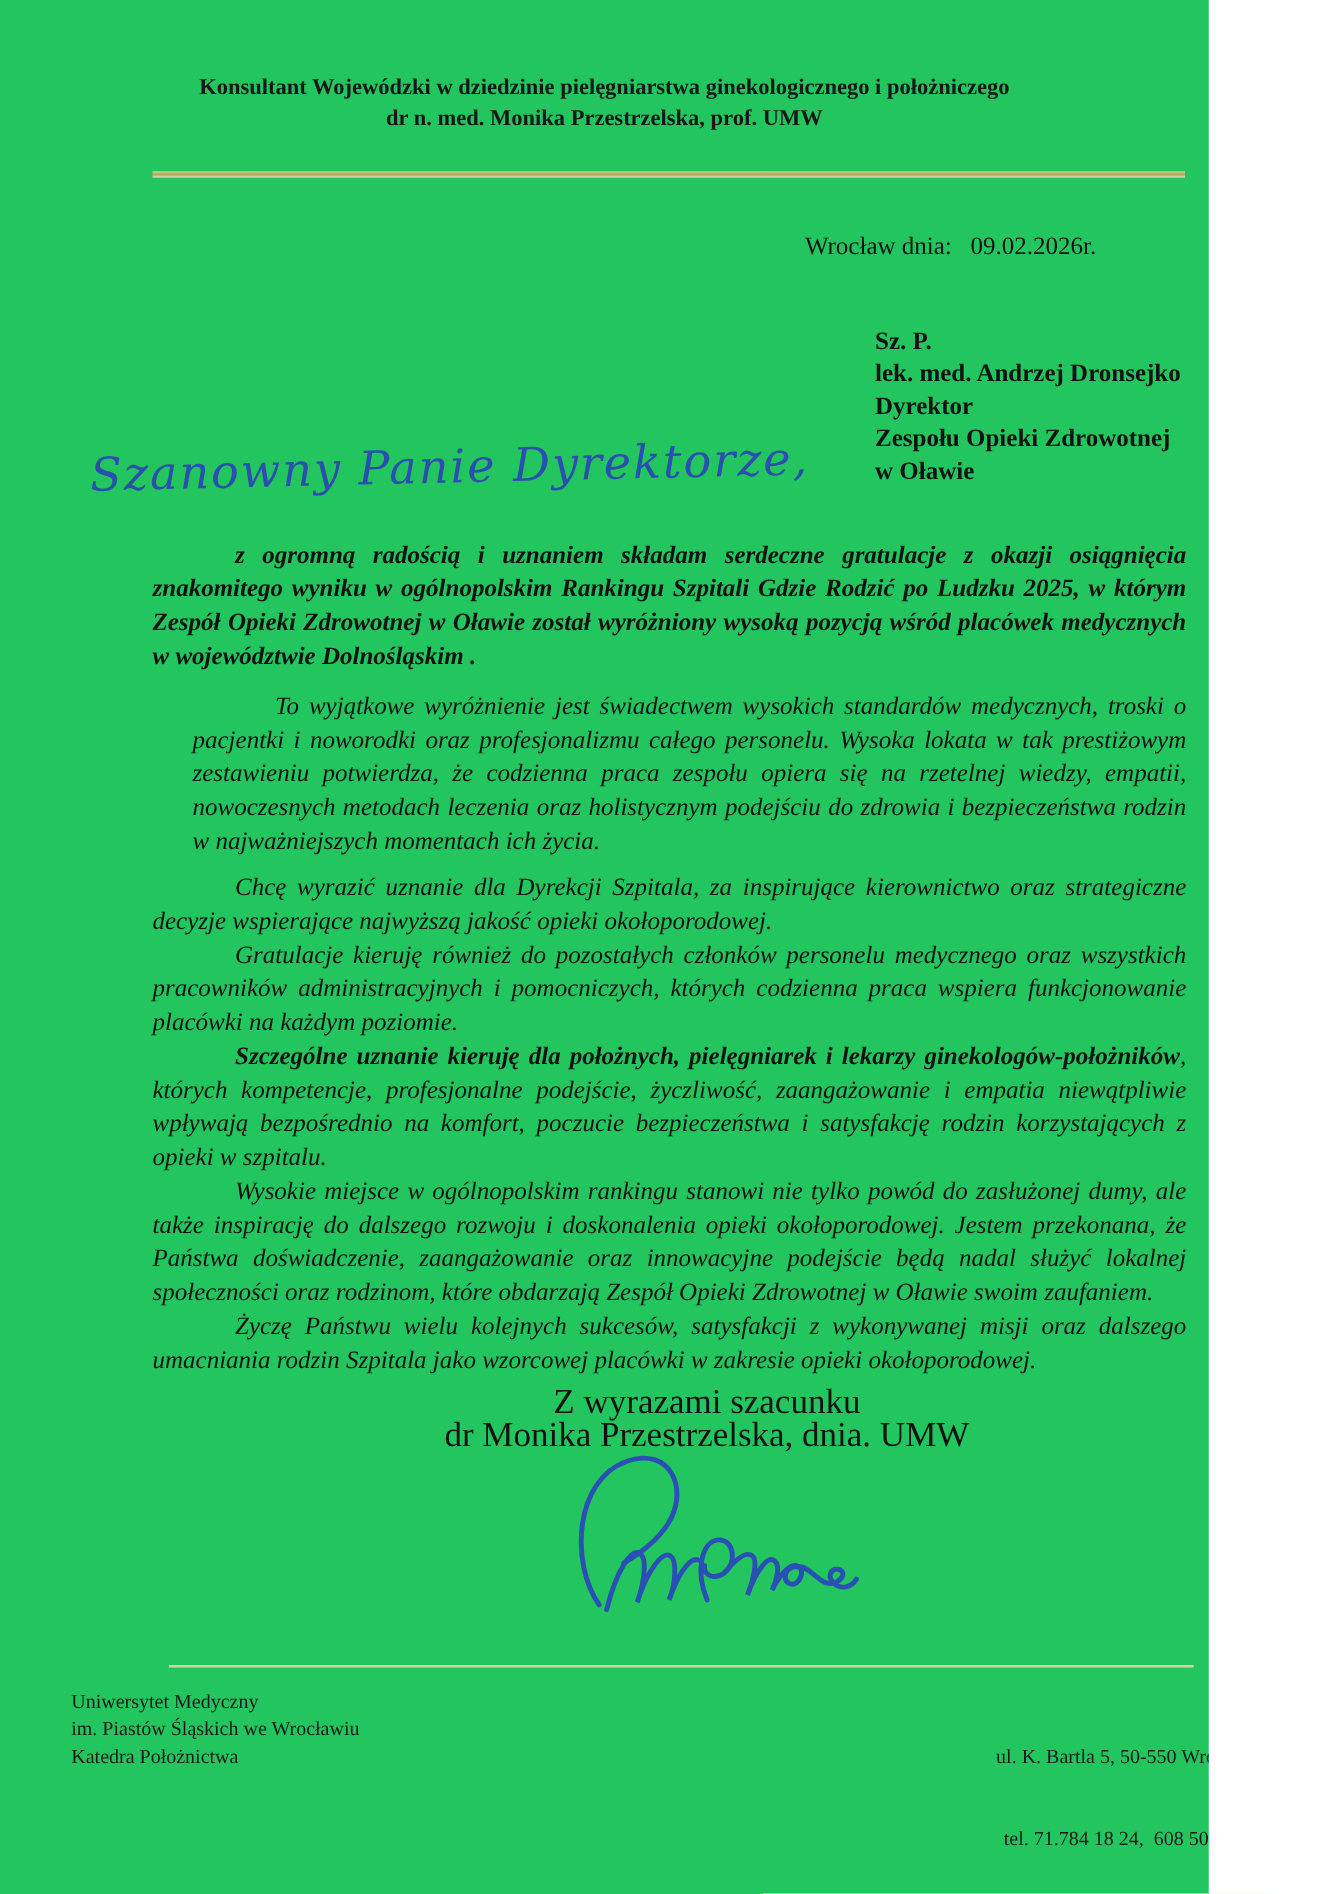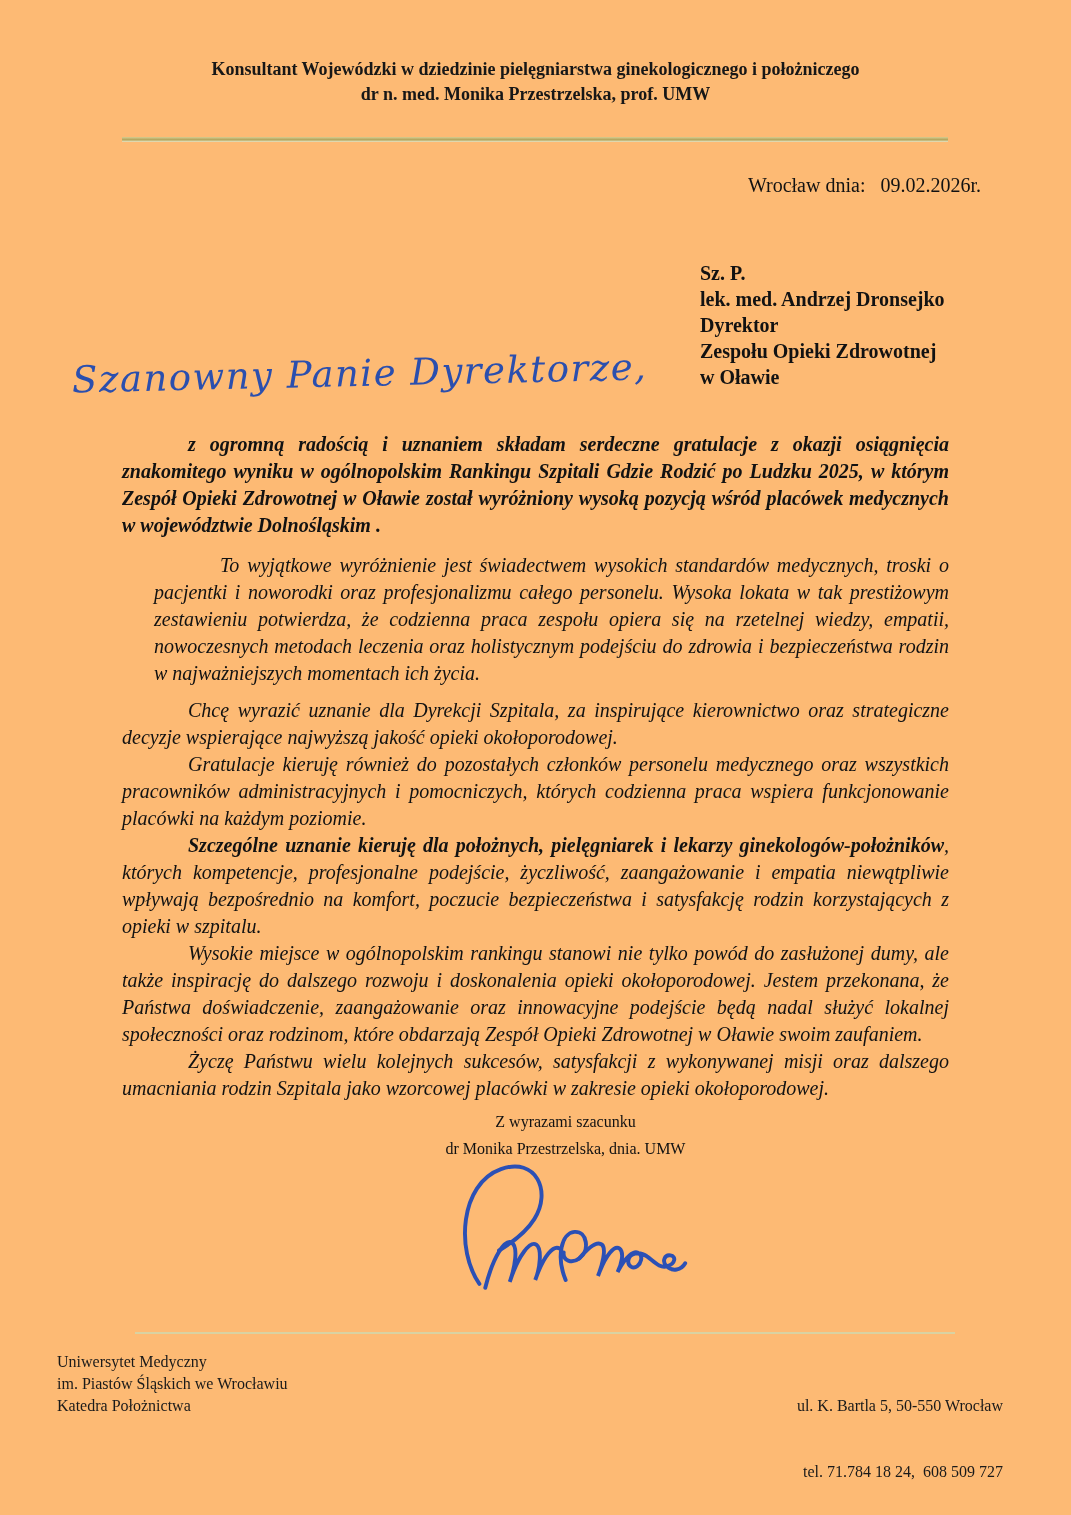--- a/index.html
+++ b/index.html
@@ -1,44 +1,44 @@
 <!DOCTYPE html>
 <html lang="pl"><head>
 <meta charset="utf-8">
 <style>
   html,body{margin:0;padding:0;background:#fff;}
   .page{
-    position:relative;width:1071px;height:1515px;background:#fdba74;
+    position:relative;width:967px;height:1515px;background:#22c55e;
     font-family:"Liberation Serif",serif;color:#121212;overflow:hidden;
   }
   
   .header{position:absolute;top:57px;left:0;width:100%;text-align:center;
     font-weight:bold;font-size:18px;line-height:25px;color:#171717;}
   .gold-rule{position:absolute;top:137px;left:122px;width:826px;height:5px;
     background:linear-gradient(to bottom,#d8cd90,#b2a45b 55%,#ebe6c6);}
   
-  .date{position:absolute;top:174px;right:90px;font-size:20px;white-space:pre;}
+  .date{position:absolute;top:186px;right:90px;font-size:20px;white-space:pre;}
   
   .recipient{position:absolute;top:260px;left:700px;font-weight:bold;
     font-size:20px;line-height:26px;}
   
   .salutation{position:absolute;top:352px;left:72px;
     font-family:"DejaVu Serif",serif;font-style:italic;
     font-size:37px;color:#2b4fae;letter-spacing:1.5px;white-space:nowrap;
     transform:rotate(-1.3deg);}
   
   .body-block{position:absolute;top:431px;left:122px;width:827px;
     font-size:20px;line-height:27px;text-align:justify;font-style:italic;}
   .body-block p{margin:0;text-indent:66px;}
   .body-block p.p1{font-weight:bold;margin-bottom:13px;}
   .body-block p.p2{margin-bottom:10px;margin-left:32px;}
   .seg-bold{font-weight:bold;}
   
   .closing{position:absolute;top:1108px;left:122px;width:827px;
-    text-align:center;font-size:16px;line-height:27px;transform:translateX(30px);}
+    text-align:center;font-size:28px;line-height:27px;transform:translateX(30px);}
   
   .signature{position:absolute;top:1158px;left:450px;width:245px;height:138px;}
   
   .footer-rule{position:absolute;top:1332px;left:135px;width:820px;height:2px;
     background:#d9d2a2;}
   .footer{position:absolute;top:1351px;left:57px;width:946px;
     display:flex;justify-content:space-between;
     font-size:16px;line-height:22px;color:#1a1a1a;}
   .footer-right{text-align:right;white-space:pre;}
 </style>

